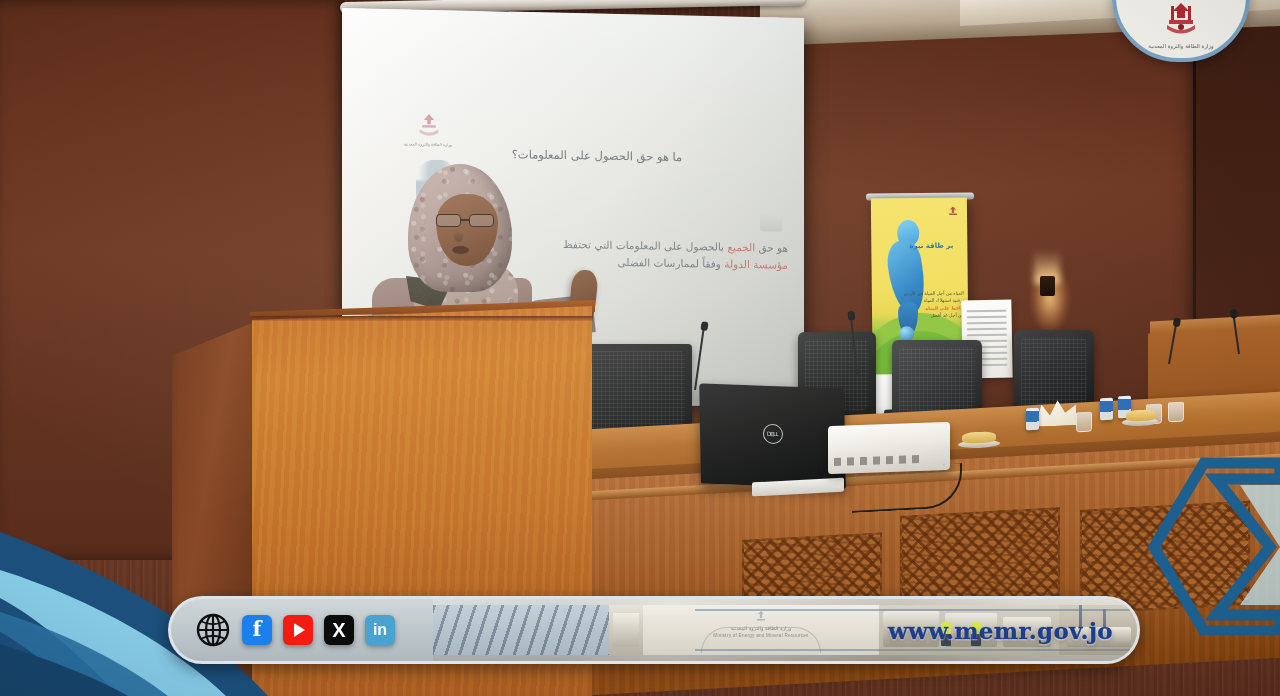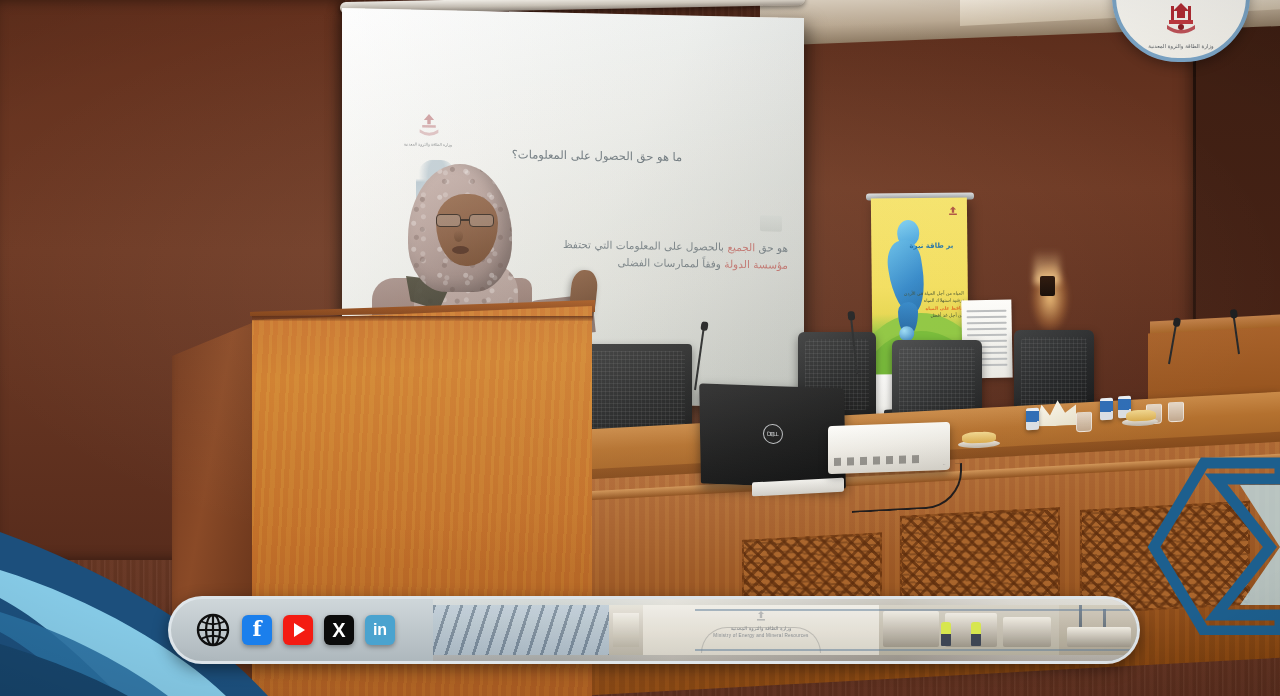--- a/index.html
+++ b/index.html
@@ -883,16 +883,17 @@
         </svg>
       </div>
       <div class="ico ico-fb">f</div>
       <div class="ico ico-yt">
         <div class="yt-tri"></div>
       </div>
       <div class="ico ico-x">X</div>
       <div class="ico ico-li">in</div>
     </div>
 
+    <div class="footer-url">www.memr.gov.jo</div>
   </div>
 
   <div class="grade"></div>
 </div>
 
 </body></html>

